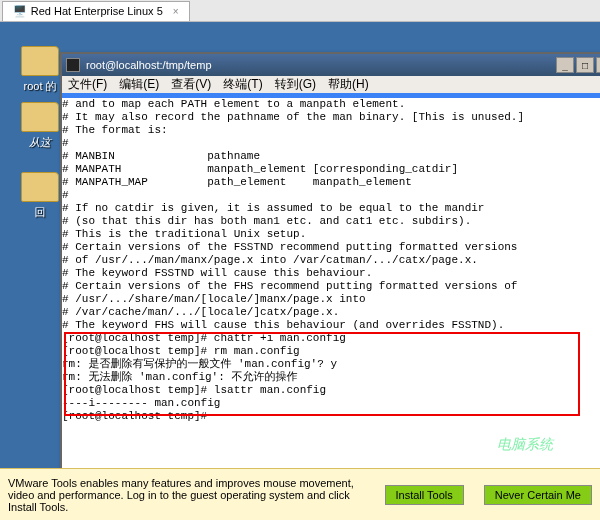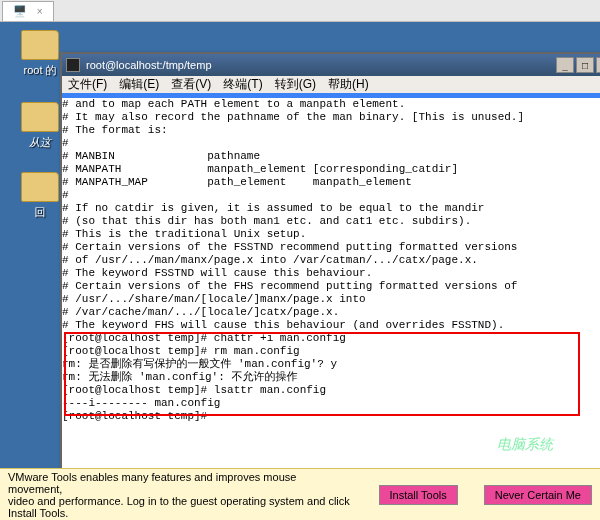--- a/index.html
+++ b/index.html
@@ -3,42 +3,43 @@
 <meta charset="utf-8">
 <style>
   * { margin: 0; padding: 0; box-sizing: border-box; }
   body { width: 600px; height: 520px; background: #3a6ea5; font-family: Tahoma, sans-serif; font-size: 11px; overflow: hidden; position: relative; }
   .vm-tab-bar { background: #e8e8e8; height: 22px; display: flex; align-items: center; border-bottom: 1px solid #bbb; }
   .vm-tab { display: flex; align-items: center; gap: 4px; padding: 2px 10px; font-size: 11px; background: #fff; border: 1px solid #aaa; border-bottom: none; margin-left: 2px; height: 20px; }
   .vm-tab .tab-x { color: #888; margin-left: 6px; font-size: 10px; }
   .desktop { position: absolute; top: 22px; left: 0; right: 0; bottom: 52px; background: #3a6ea5; }
   .desk-icon { position: absolute; left: 18px; width: 44px; text-align: center; color: #fff; font-size: 11px; text-shadow: 1px 1px 1px #000; }
   .desk-icon .folder { width: 38px; height: 30px; background: #e8c97a; border-radius: 2px 4px 2px 2px; border: 1px solid #b8952d; margin: 0 auto 3px; }
-  .desk-icon.i1 { top: 8px; }
+  .desk-icon.i1 { top: 24px; }
   .desk-icon.i2 { top: 80px; font-style: italic; }
   .desk-icon.i3 { top: 150px; }
   .term-window { position: absolute; top: 30px; left: 60px; width: 560px; height: 418px; background: #efebe7; border: 2px solid #666; box-shadow: 2px 2px 4px rgba(0,0,0,.4); display: flex; flex-direction: column; }
   .titlebar { height: 22px; background: linear-gradient(#4a6d9c, #34506f); color: #fff; display: flex; align-items: center; padding: 0 4px; font-size: 11px; }
   .titlebar .title-icon { width: 14px; height: 14px; background: #222; border: 1px solid #888; margin-right: 6px; }
   .titlebar .title-text { flex: 1; }
   .win-btn { width: 18px; height: 16px; background: #d0c8bc; border: 1px solid #888; margin-left: 2px; display: flex; align-items: center; justify-content: center; color: #000; font-size: 10px; font-weight: bold; }
   .menubar { height: 22px; background: #efebe7; display: flex; align-items: center; padding: 0 6px; gap: 12px; border-bottom: 5px solid #3b82f6; color: #000; font-size: 12px; }
   .term-body { flex: 1; background: #fff; color: #000; font-family: "Courier New", monospace; font-size: 11px; line-height: 13px; overflow: hidden; white-space: pre; position: relative; }
   .highlight-box { position: absolute; border: 2px solid #e00; pointer-events: none; }
-  .footer { position: absolute; left: 0; right: 0; bottom: 0; height: 52px; background: #fff7d0; border-top: 1px solid #d8c060; display: flex; align-items: center; padding: 4px 8px; gap: 26px; font-size: 11px; color: #000; }
+  .footer { position: absolute; left: 0; right: 0; bottom: 0; height: 52px; background: #fff7d0; border-top: 1px solid #d8c060; display: flex; align-items: center; padding: 4px 8px; gap: 20px; font-size: 11px; color: #000; }
   .footer .msg { flex: 1; line-height: 12px; }
-  .footer-btn { background: #ec4899; border: 1px solid #888; padding: 3px 10px; font-size: 11px; white-space: nowrap; }
+  .footer-btn { background: #84cc16; border: 1px solid #888; padding: 3px 10px; font-size: 11px; white-space: nowrap; }
   .wm { position: absolute; right: 0; bottom: 52px; width: 150px; height: 46px; background: rgba(255,255,255,.55); border-radius: 10px 0 0 10px; display: flex; align-items: center; justify-content: center; color: #86efac; font-size: 14px; font-style: italic; pointer-events: none; }
 </style>
 </head>
 <body>
 
 <div class="vm-tab-bar">
   <div class="vm-tab">
     <span>🖥️</span>
+    <span>Red Hat Enterprise Linux 5</span>
     <span class="tab-x">×</span>
   </div>
 </div>
 
 <div class="desktop">
   <div class="desk-icon i1">
     <div class="folder"></div>
     <div>root 的</div>
   </div>
   <div class="desk-icon i2">

